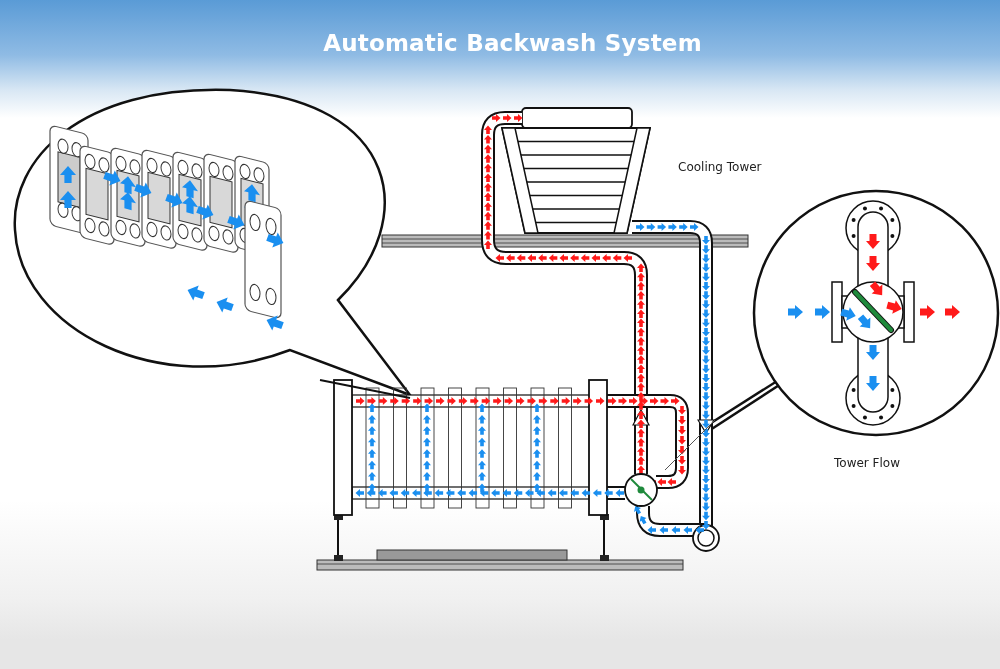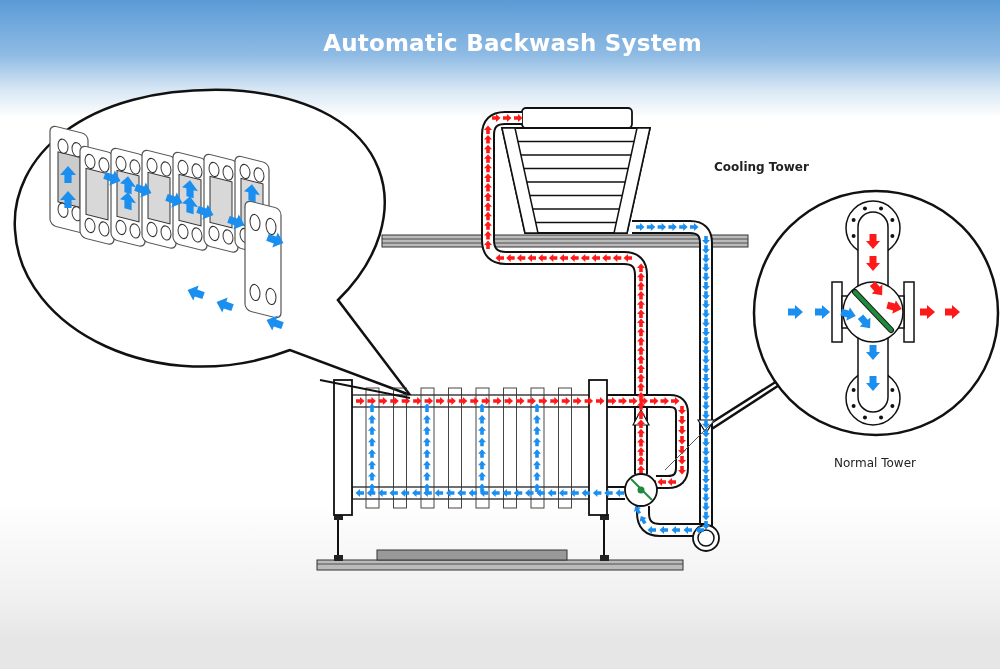--- a/index.html
+++ b/index.html
@@ -15,22 +15,22 @@
   }
   .label {
     position: absolute; font-family: "DejaVu Sans", sans-serif; font-size: 12px; color: #222;
   }
   #diagram { position: absolute; left: 0; top: 0; }
 </style>
 </head>
 <body>
 
 <div class="title">Automatic Backwash System</div>
-<div class="label" style="left:714px; top:160px;font-weight:bold;">Cooling Tower</div>
-<div class="label" style="left:834px; top:456px;">Normal Tower</div>
+<div class="label" style="left:678px; top:160px;">Cooling Tower</div>
+<div class="label" style="left:834px; top:456px;">Tower Flow</div>
 
 <svg id="diagram" width="1000" height="669" viewBox="0 0 1000 669">
   <defs>
     <marker id="dummy"></marker>
   </defs>
 
   <g>
     <path d="M 338 300 C 420 220, 400 100, 230 90 C 80 85, 10 160, 15 230 C 20 330, 160 400, 290 350 L 410 395 Z" fill="#ffffff" stroke="#111" stroke-width="2.5"></path>
   </g>
 

